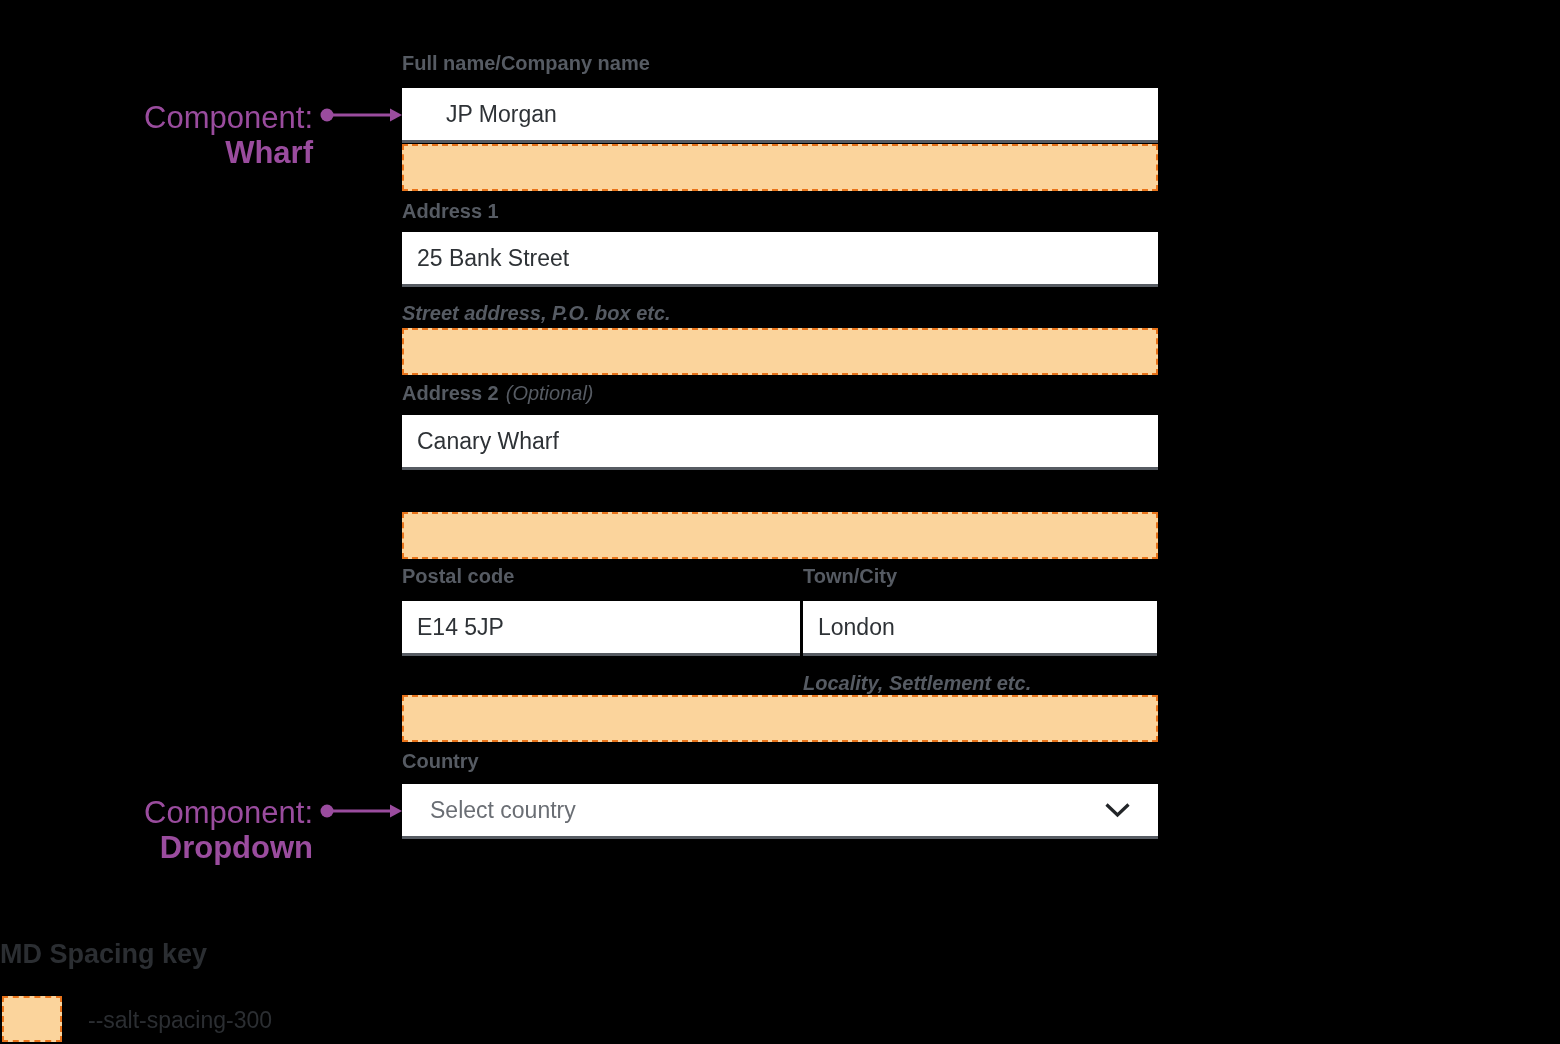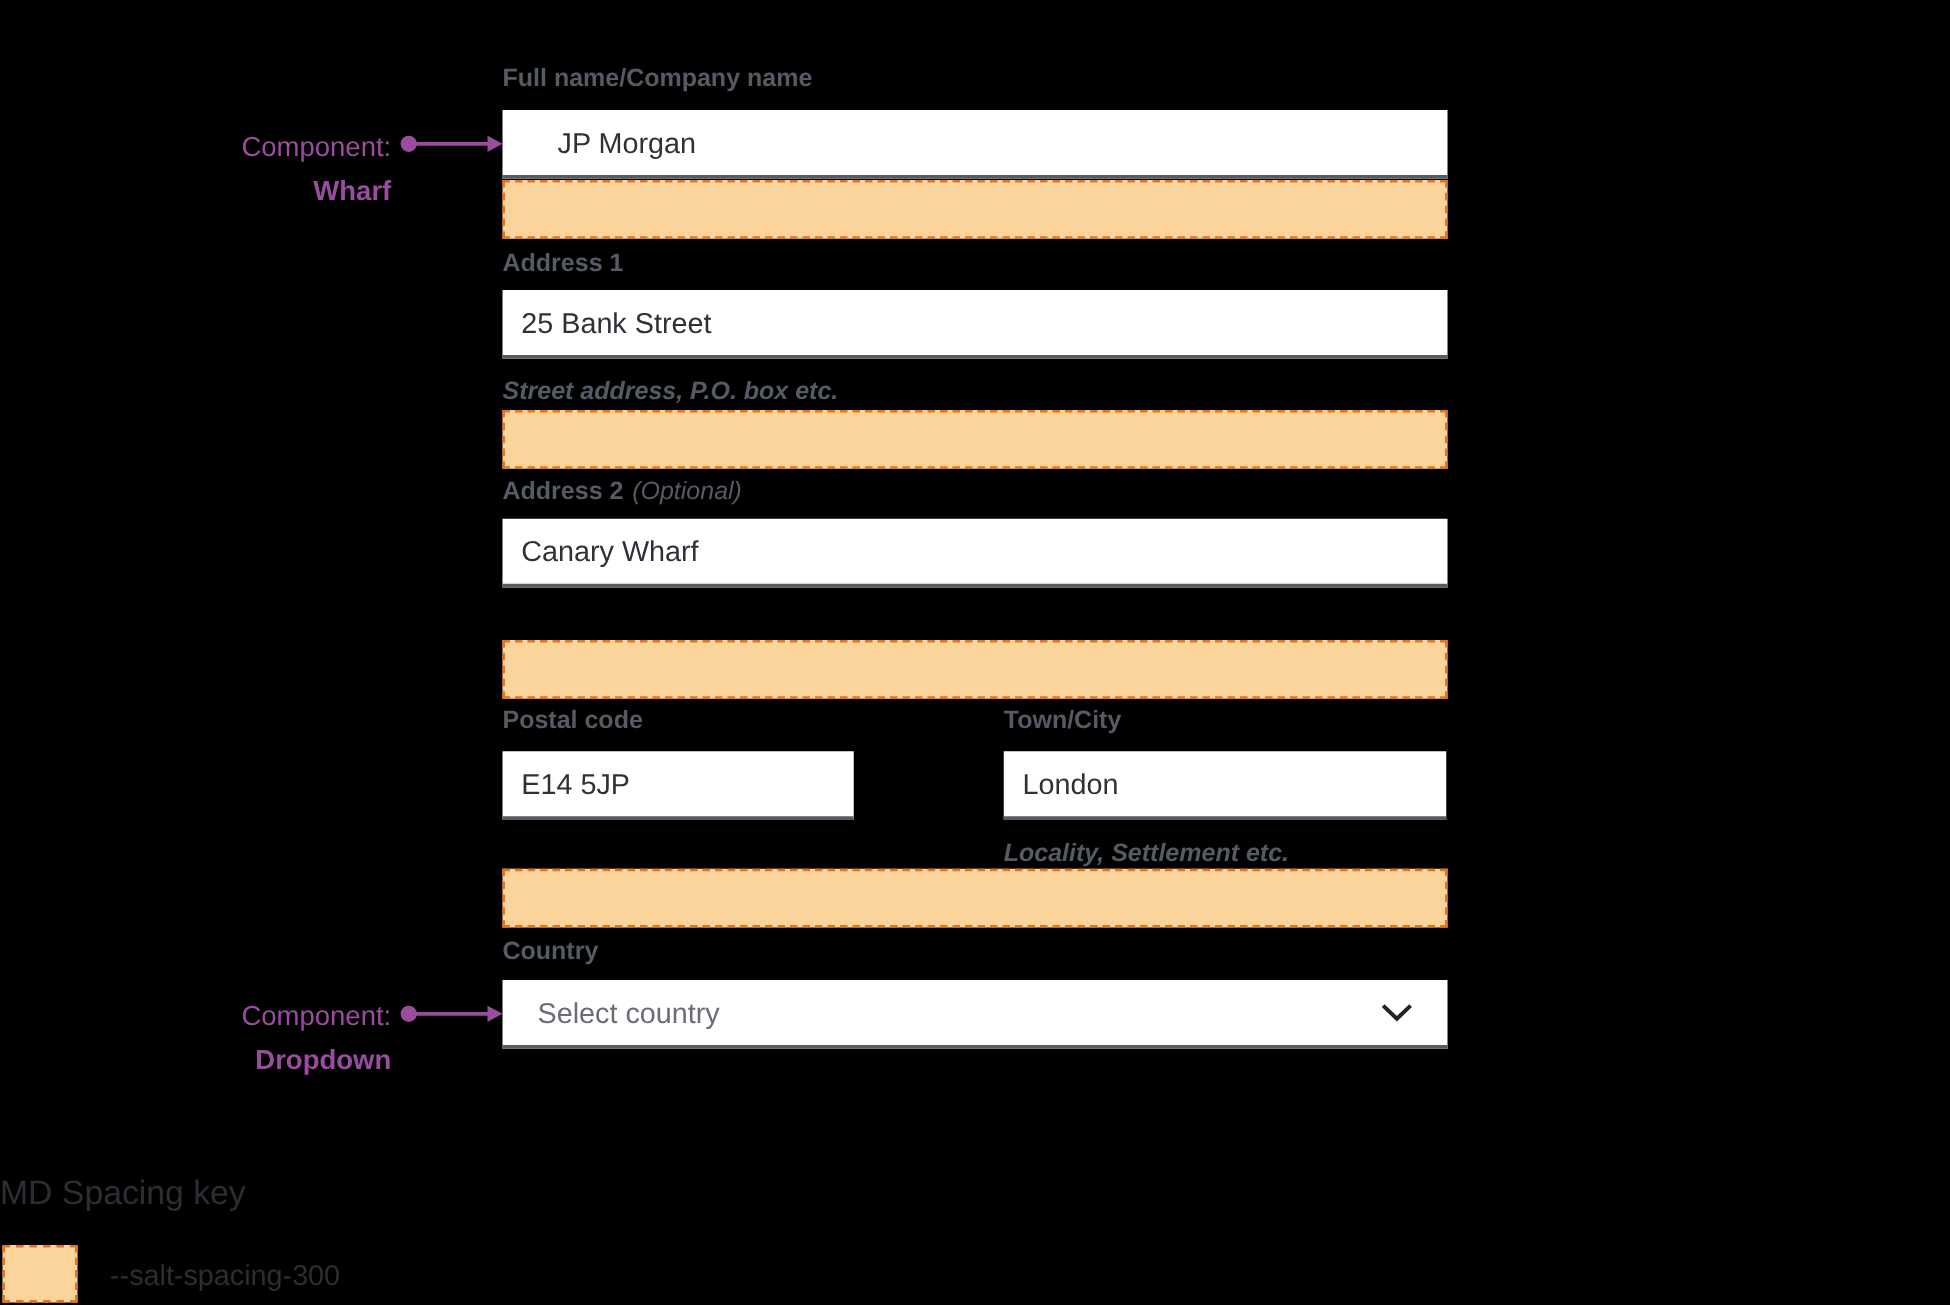--- a/index.html
+++ b/index.html
@@ -39,27 +39,27 @@
   }
   
   .spacing-block{
     position:absolute;box-sizing:border-box;
     background:var(--spacing-fill,#fbd49c);
     border:2px dashed var(--spacing-border,#e8731a);
   }
   
   .annotation{
     position:absolute;text-align:right;color:var(--accent,#9a4c9e);
-    font-size:22px;line-height:35px;white-space:nowrap;
+    font-size:31px;line-height:35px;white-space:nowrap;
   }
   .annotation .ann-bold{font-weight:700;}
   .arrow{position:absolute;}
   
   .key-title{
-    position:absolute;font-size:27px;font-weight:400;color:var(--key-text,#2b2e32);
+    position:absolute;font-size:27px;font-weight:700;color:var(--key-text,#2b2e32);
     line-height:30px;white-space:nowrap;
   }
   .key-swatch{
     position:absolute;box-sizing:border-box;
     background:var(--spacing-fill,#fbd49c);
     border:2px dashed var(--spacing-border,#e8731a);
   }
   .key-token{
     position:absolute;font-size:23px;color:var(--key-text,#2b2e32);
     line-height:27px;white-space:nowrap;
@@ -96,21 +96,21 @@
   <div class="field-label" style="left:402px;top:381px;">
     <span>Address 2</span><span class="optional">(Optional)</span>
   </div>
   <div class="input-box" style="left:402px;top:415px;width:756px;">
     <span>Canary Wharf</span>
   </div>
   <div class="spacing-block" style="left:402px;top:512px;width:756px;height:47px;"></div>
 
   <div class="field-label" style="left:402px;top:564px;">Postal code</div>
   <div class="field-label" style="left:803px;top:564px;">Town/City</div>
-  <div class="input-box" style="left:402px;top:601px;width:281px;">
+  <div class="input-box" style="left:402px;top:601px;width:398px;">
     <span>E14 5JP</span>
   </div>
   <div class="input-box" style="left:803px;top:601px;width:354px;">
     <span>London</span>
   </div>
   <div class="helper-text" style="left:803px;top:672px;">Locality, Settlement etc.</div>
   <div class="spacing-block" style="left:402px;top:695px;width:756px;height:47px;"></div>
 
   <div class="field-label" style="left:402px;top:749px;">Country</div>
   <div class="dropdown-box" style="left:402px;top:784px;width:756px;padding-left:28px;">

